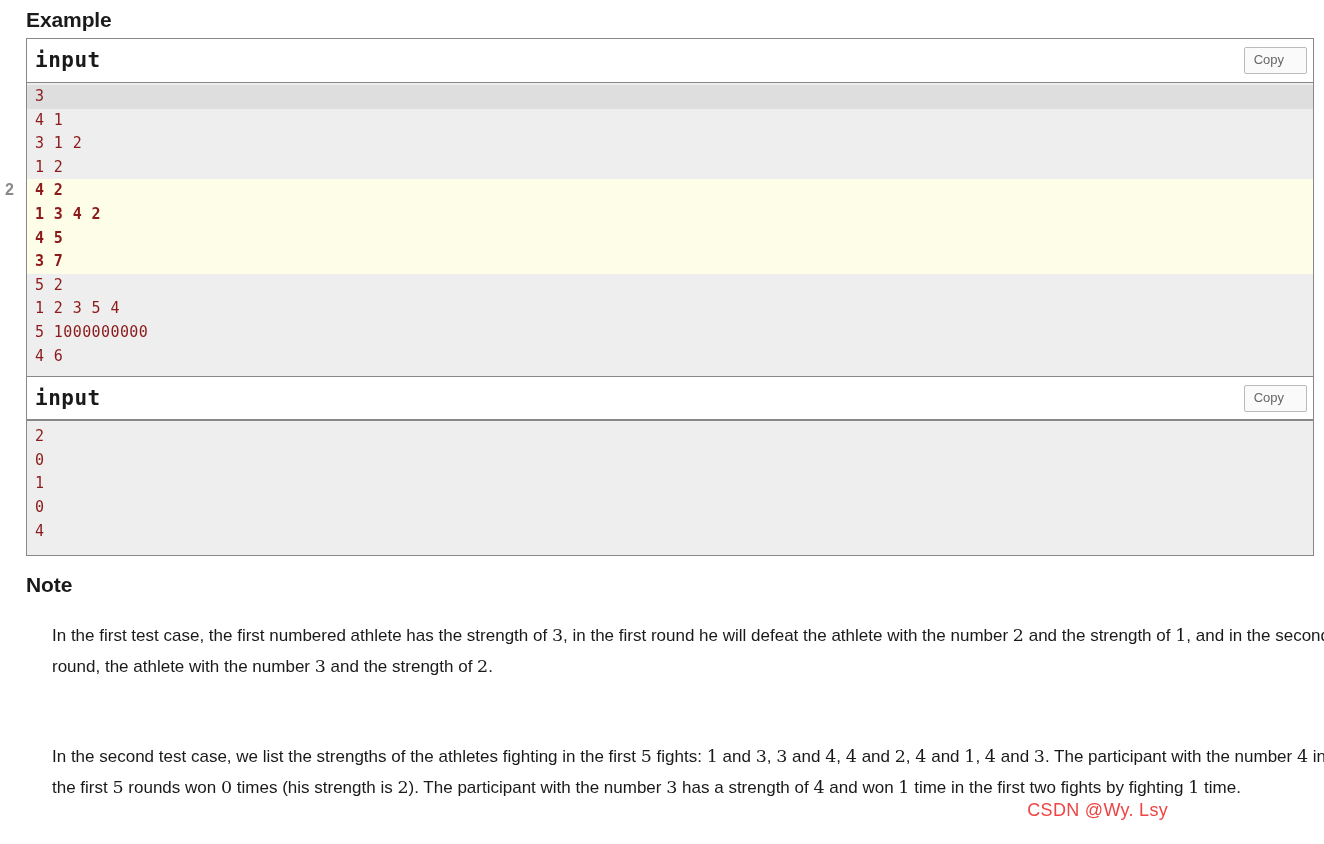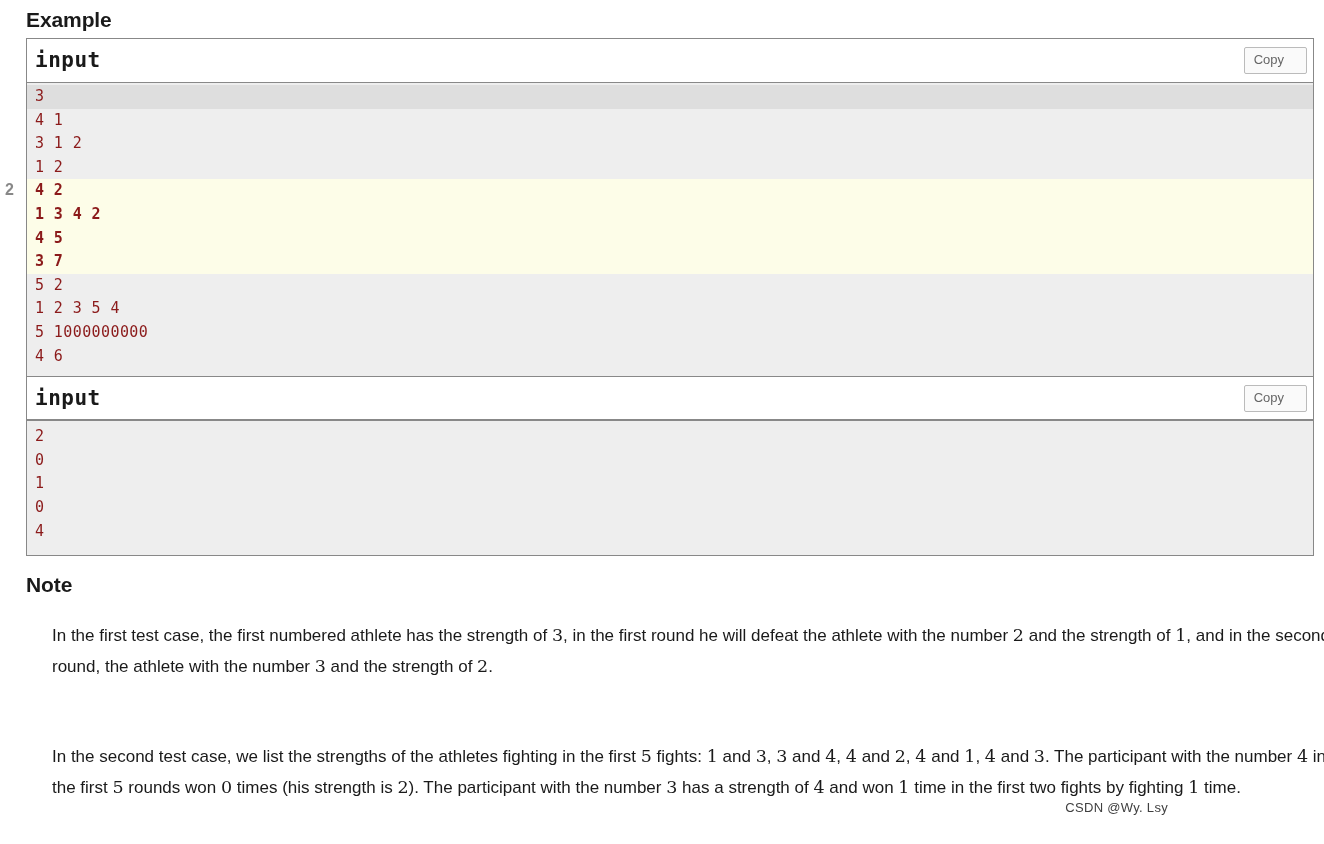--- a/index.html
+++ b/index.html
@@ -151,22 +151,22 @@
   .mathnum {
     font-family: "DejaVu Serif", "Liberation Serif", serif;
     font-size: 17.5px;
   }
 
   
   #watermark {
     position: absolute;
     right: 12px;
     top: 800px;
-    font-size: 13px;
-    color: #404040;
+    font-size: 18px;
+    color: #ef4444;
     letter-spacing: 0.3px;
   }
 </style>
 </head>
 <body>
 
 <div class="page">
 
   <h2 class="section-title" id="example-heading">Example</h2>
 

